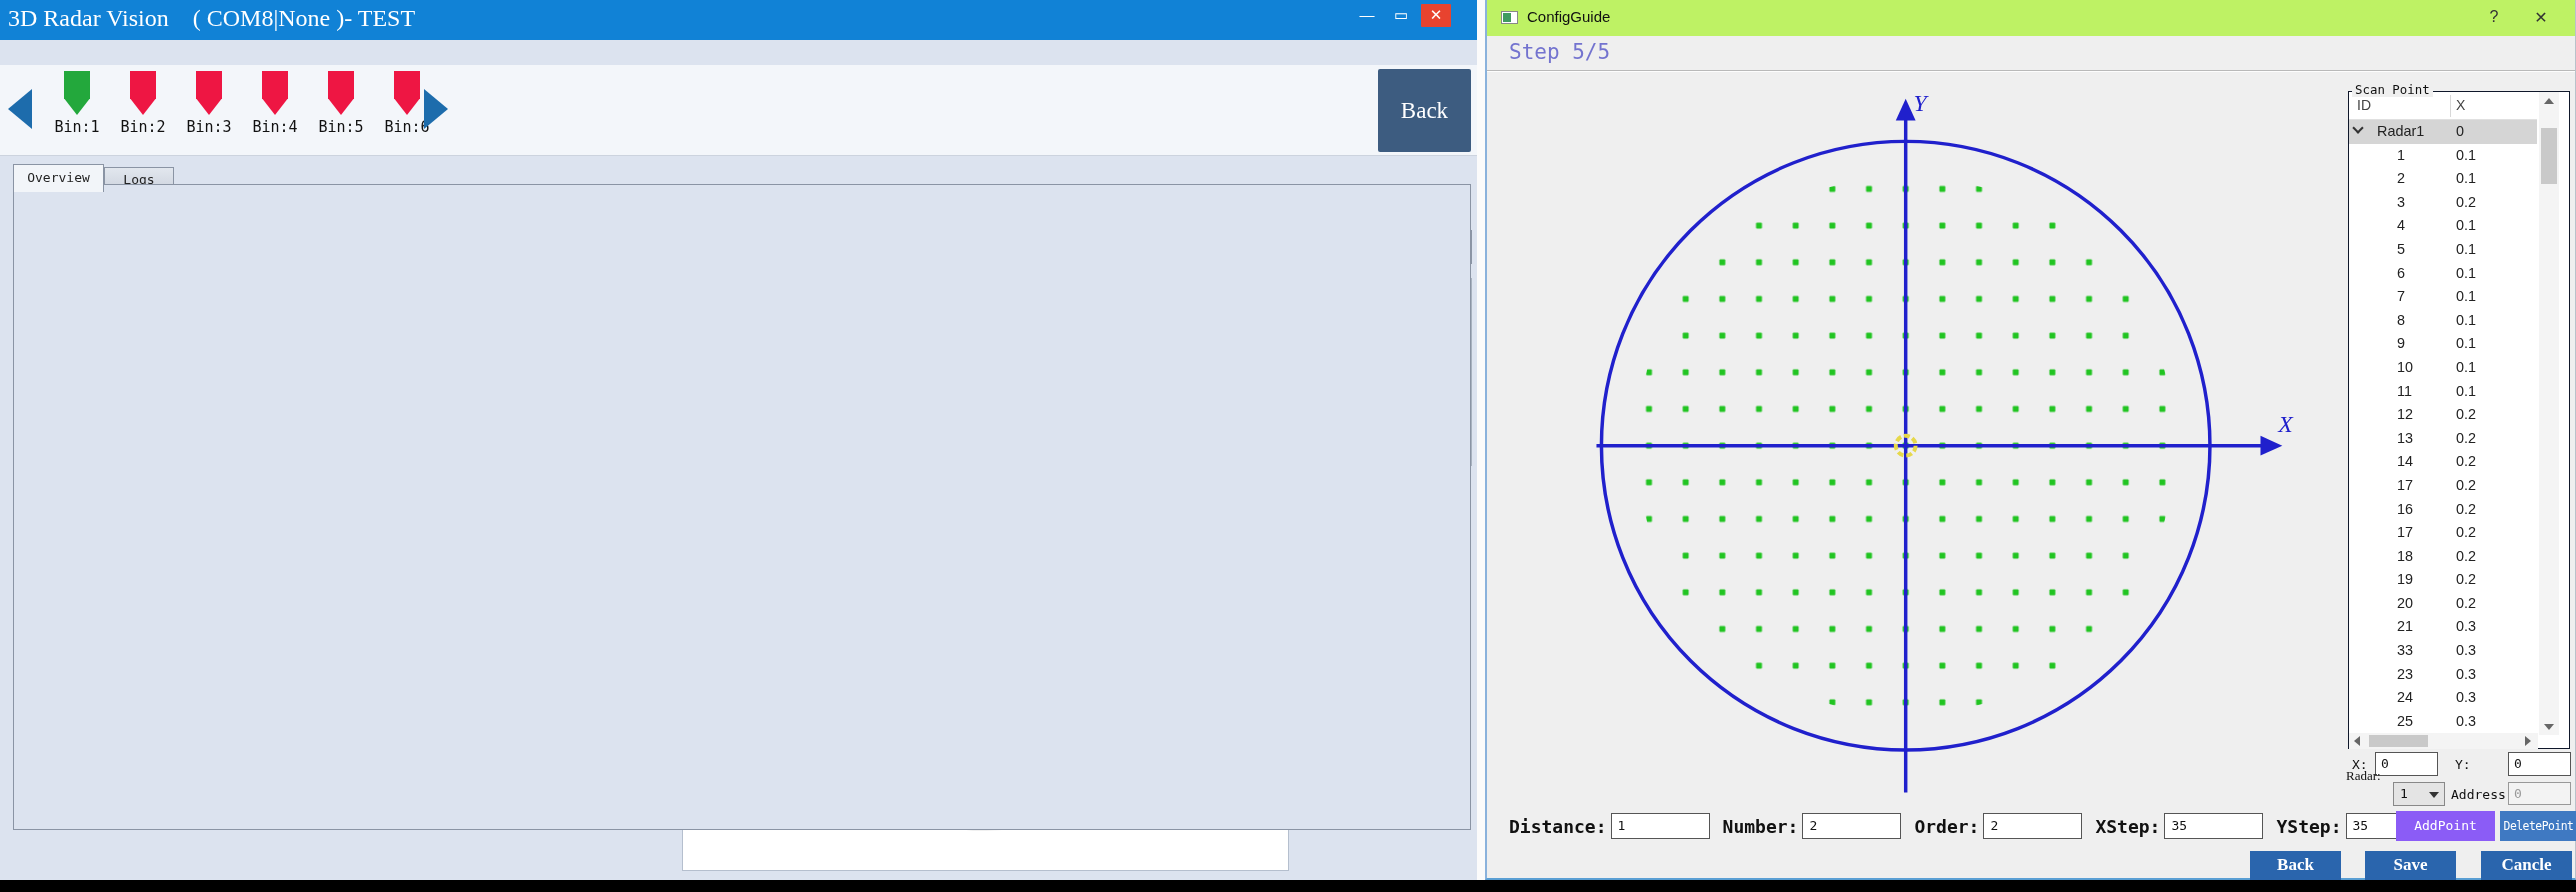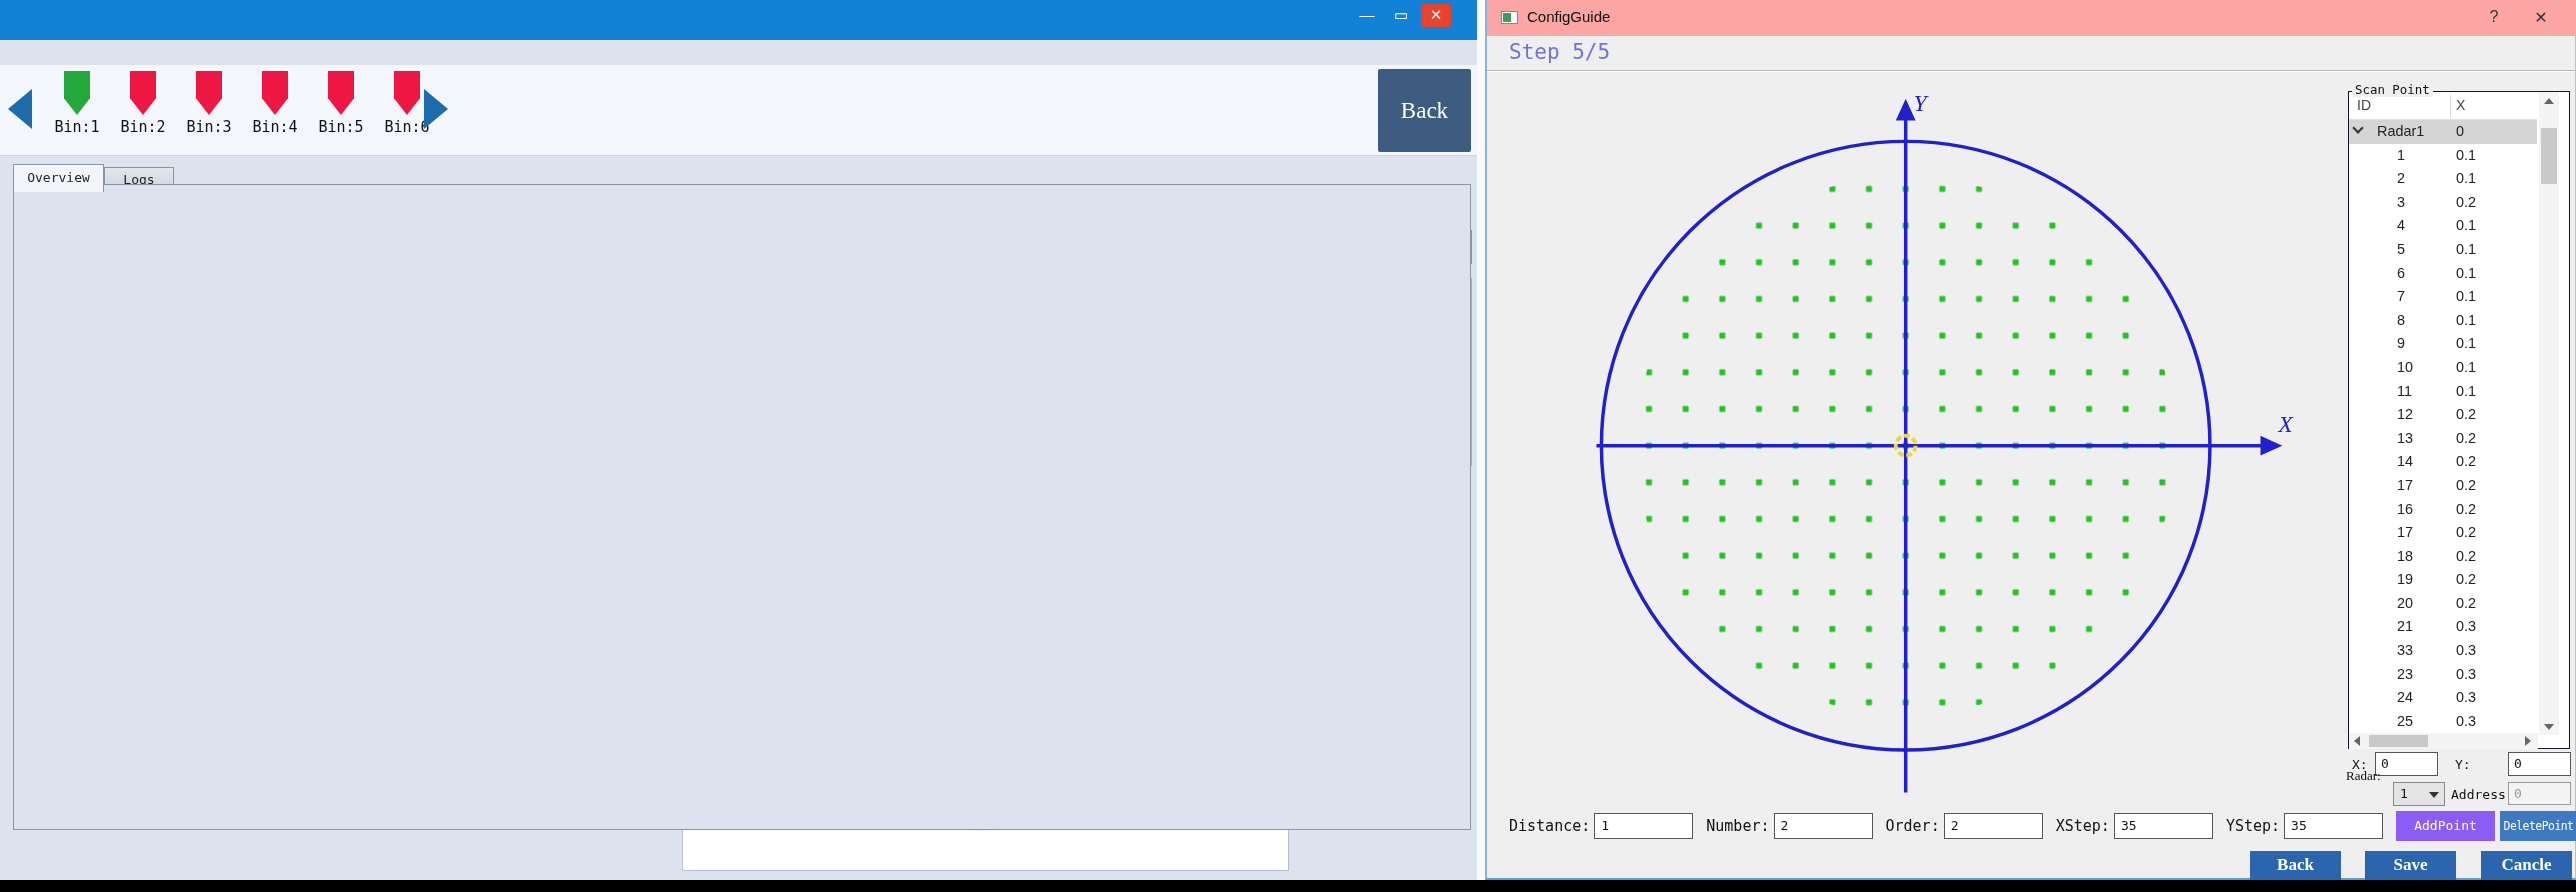--- a/index.html
+++ b/index.html
@@ -71,21 +71,21 @@
   .slider .bar { position:absolute; top:0; width:7px; height:85px; background:#9c95e8; }
   .slider .b1 { left:0; } .slider .b2 { left:12px; }
   .slider .handle { position:absolute; left:-3px; top:42px; width:27px; height:14px; }
   .restore { position:absolute; left:1311px; top:783px; width:79px; height:30px; font-size:13px;
              display:flex; align-items:center; justify-content:center; }
 
   
   #rw { position:absolute; left:1485px; top:0; width:1091px; height:880px; background:#efefef;
         border-left:2px solid #8ab2dc; border-right:1px solid #b9c2cb;
         border-bottom:2px solid #5a9fd4; font-family:"Liberation Sans",sans-serif; }
-  .rw-titlebar { position:absolute; left:0; top:0; width:100%; height:36px; background:#fca5a5; }
+  .rw-titlebar { position:absolute; left:0; top:0; width:100%; height:36px; background:#bef264; }
   .rw-icon { position:absolute; left:14px; top:11px; width:17px; height:13px; border:1px solid #888;
              background:#fff; }
   .rw-icon::before { content:""; position:absolute; left:1px; top:1px; width:8px; height:9px; background:#3f9b5f; }
   .rw-title { position:absolute; left:40px; top:8px; font-size:15px; color:#111; }
   .rw-btn { position:absolute; top:8px; font-size:16px; color:#333; width:24px; text-align:center; }
   #rw-help { right:69px; } #rw-close { right:22px; }
   .step { position:absolute; left:22px; top:40px; font-family:"DejaVu Sans Mono",monospace;
           font-size:21px; color:#7373cf; }
   .step-line { position:absolute; left:0; top:70px; width:100%; height:2px;
                border-top:1px solid #b9b9b9; border-bottom:1px solid #fdfdfd; }
@@ -127,21 +127,21 @@
   .tinput.disabled { background:#f3f3f3; color:#999; border-color:#999; }
   .dropdown { position:absolute; left:906px; top:782px; width:52px; height:24px; background:#e4e4e4;
               border:1px solid #888; font-family:"DejaVu Sans Mono",monospace; font-size:13px;
               padding:3px 0 0 6px; color:#111; }
   .dropdown .caret { position:absolute; right:5px; top:9px; width:0; height:0;
                      border-left:5px solid transparent; border-right:5px solid transparent;
                      border-top:6px solid #333; }
   
   .cfg-row { position:absolute; left:22px; top:813px; width:823px; display:flex; align-items:center; }
   .cfg-pair { display:flex; align-items:center; margin-right:13px; }
-  .cfg-lbl { font-family:"DejaVu Sans Mono",monospace; font-size:15px; color:#111; margin-right:4px; }
+  .cfg-lbl { font-family:"DejaVu Sans Mono",monospace; font-size:18px; color:#111; margin-right:4px;font-weight:bold; }
   .cfg-input { width:99px; height:26px; background:#fff; border:1px solid #555;
                font-family:"DejaVu Sans Mono",monospace; font-size:13px; padding:4px 0 0 6px; color:#111; }
   .bluebtn { position:absolute; color:#fff; text-align:center; font-family:"DejaVu Sans Mono",monospace; }
   #addpoint { left:909px; top:811px; width:99px; height:30px; background:#8b5cf6; font-size:13px; line-height:30px; }
   #delpoint { left:1013px; top:811px; width:77px; height:30px; background:#3f79c2; font-size:11.4px;
               line-height:30px; letter-spacing:-0.5px; overflow:hidden; }
   .bot-btn { position:absolute; top:851px; width:91px; height:29px; background:#2a65ad; color:#fff;
              font-family:"Liberation Serif",serif; font-weight:bold; font-size:17px; text-align:center;
              line-height:28px; }
   #btn-back { left:763px; } #btn-save { left:878px; } #btn-cancel { left:994px; }
@@ -150,20 +150,21 @@
   .gap-strip { position:absolute; left:1477px; top:0; width:8px; height:880px; background:#fbfbfb; }
   svg { display:block; }
 </style>
 </head>
 <body>
 
 <div id="screen">
 
   <div id="lw">
     <div class="lw-titlebar">
+      <div class="lw-title">3D Radar Vision    ( COM8|None )- TEST</div>
       <div class="winbtn" id="lw-min">—</div>
       <div class="winbtn" id="lw-max">▭</div>
       <div class="winbtn" id="lw-close">✕</div>
     </div>
     <div class="lw-binsrow">
       <div class="nav-arrow" id="arrow-left"></div>
       <div class="bins">
 
           <div class="bin">
             <div class="bin-marker green"></div>

